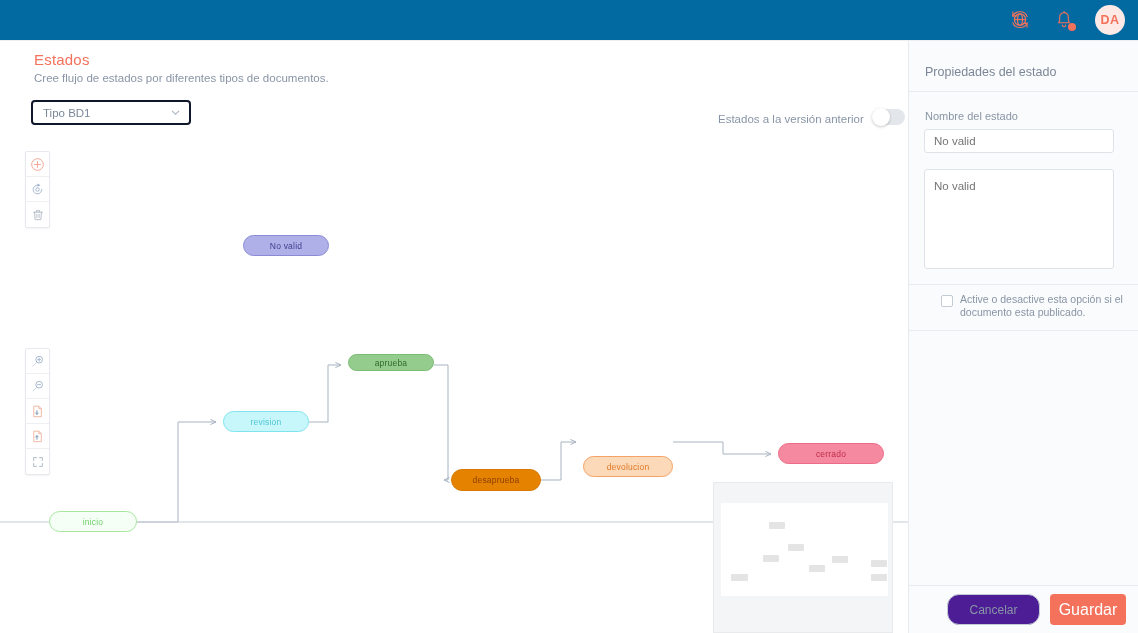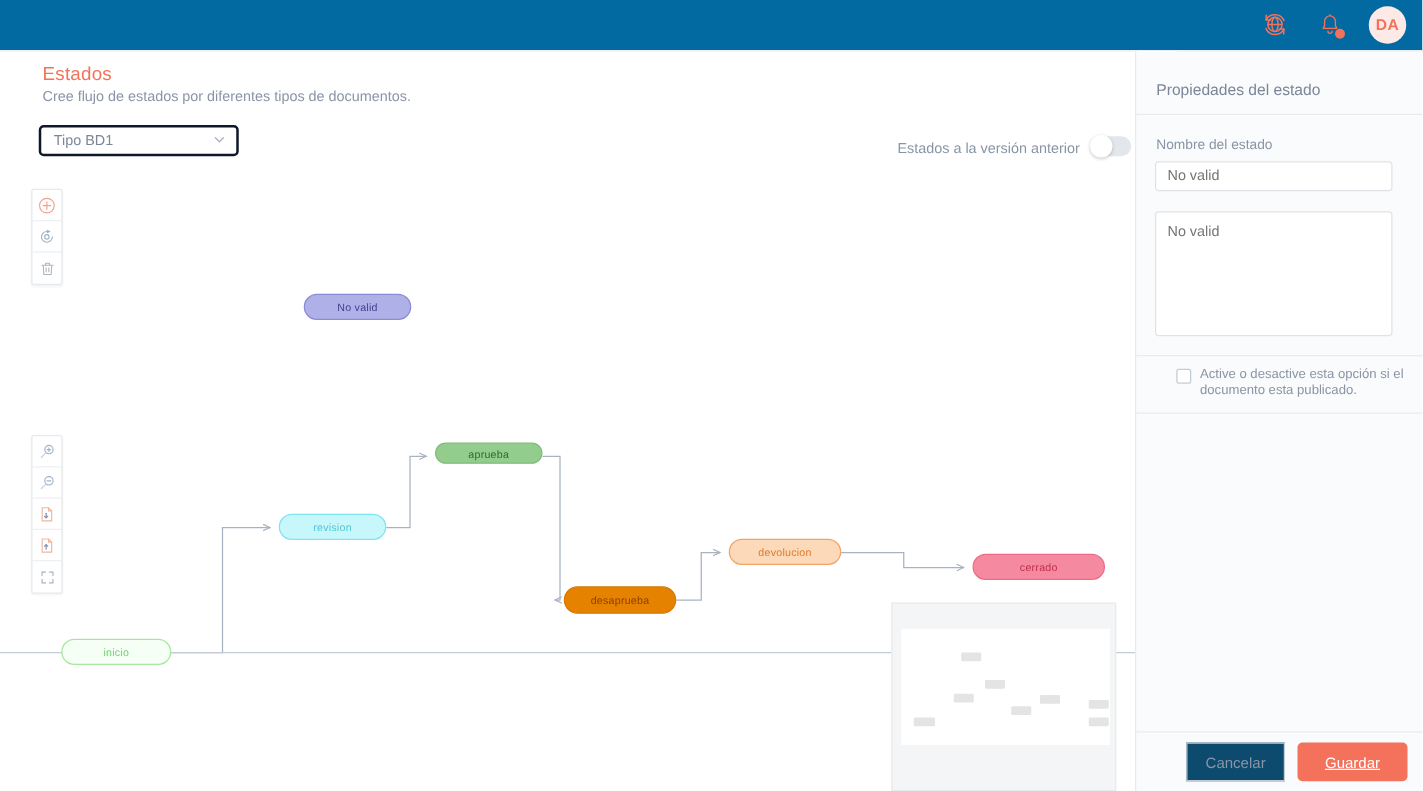--- a/index.html
+++ b/index.html
@@ -142,29 +142,28 @@
     border: 1px solid #c3cbd5; border-radius: 2px; background: #fff; cursor: pointer;
   }
   #chk-label { font-size: 10.5px; color: #8995a6; line-height: 13px; }
   #panel-div3 { position: absolute; left: 0; top: 289px; width: 230px; height: 1px; background: #e9ecef; }
   #panel-div4 { position: absolute; left: 0; top: 544px; width: 230px; height: 1px; background: #e9ecef; }
   #panel-actions {
     position: absolute; left: 0; top: 545px; width: 230px; height: 47px;
     display: flex; align-items: center; justify-content: flex-end; gap: 10px; padding-right: 13px;
   }
   #btn-cancel {
-    width: 79px; height: 31px; border: 1px solid #c3cbd5; border-radius: 0;
-    background: #0c4a6e; color: #8995a6; font-size: 12px; cursor: pointer;
+    width: 93px; height: 31px; border: 1px solid #c3cbd5; border-radius: 12px;
+    background: #4c1d95; color: #8995a6; font-size: 12px; cursor: pointer;
     font-family: "Liberation Sans", sans-serif;
   }
   #btn-save {
-    width: 88px; height: 31px; border: none; border-radius: 4px;
-    background: #f4715b; color: #fff; font-size: 12px; cursor: pointer;
+    width: 76px; height: 31px; border: none; border-radius: 4px;
+    background: #f4715b; color: #fff; font-size: 16px; cursor: pointer;
     font-family: "Liberation Sans", sans-serif;
-    text-decoration: underline;
   }
 </style>
 </head>
 <body>
 
 <div id="app">
 
   <div id="topbar">
     <div class="hdr-icons">
       <div class="hdr-icon">
@@ -313,21 +312,21 @@
     </div>
     <div class="node" id="node-aprueba" style="background: rgb(148, 204, 142); border-color: rgb(124, 189, 117); color: rgb(47, 107, 43);">
       <span>aprueba</span>
     </div>
     <div class="node" id="node-revision" style="background: rgb(200, 247, 251); border-color: rgb(127, 228, 238); color: rgb(79, 198, 214);">
       <span>revision</span>
     </div>
     <div class="node" id="node-desaprueba" style="background: rgb(229, 130, 0); border-color: rgb(216, 122, 0); color: rgb(140, 63, 0);">
       <span>desaprueba</span>
     </div>
-    <div class="node" id="node-devolucion" style="background: rgb(252, 217, 184); border-color: rgb(242, 163, 101); color: rgb(224, 122, 40);">
+    <div class="node" id="node-devolucion" style="background: rgb(252, 217, 184); border-color: rgb(242, 163, 101); color: rgb(224, 122, 40); margin-top: 25px;">
       <span>devolucion</span>
     </div>
     <div class="node" id="node-cerrado" style="background: rgb(244, 137, 159); border-color: rgb(236, 108, 136); color: rgb(191, 47, 76);">
       <span>cerrado</span>
     </div>
     <div class="node" id="node-inicio" style="background: rgb(246, 255, 246); border-color: rgb(168, 230, 160); color: rgb(111, 209, 106);">
       <span>inicio</span>
     </div>
 
     <div id="minimap">

